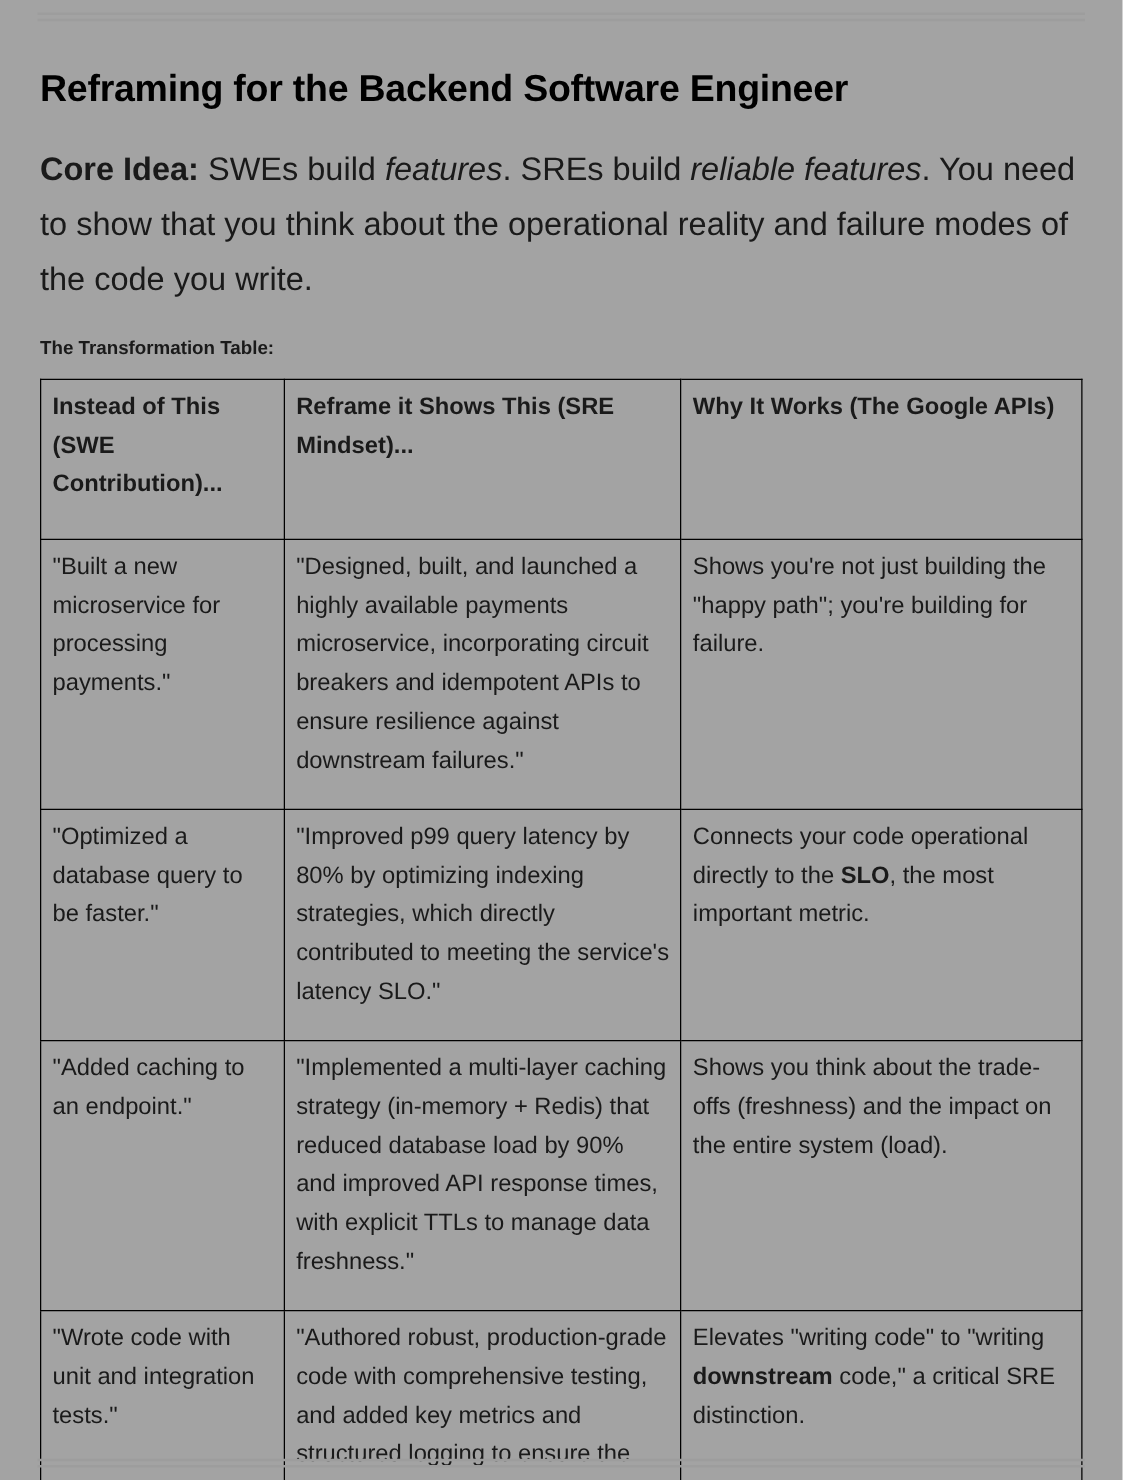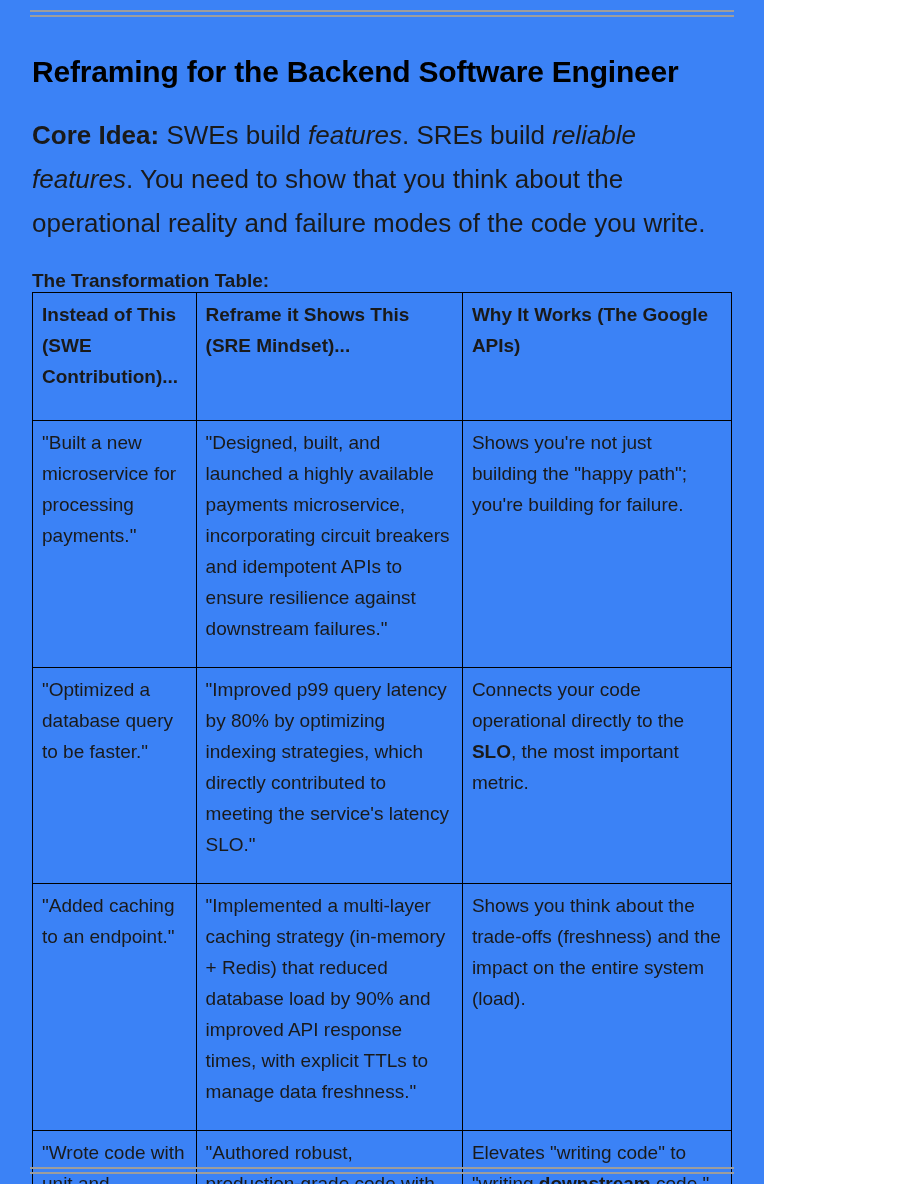--- a/index.html
+++ b/index.html
@@ -4,23 +4,23 @@
 <style>
   * { margin: 0; padding: 0; box-sizing: border-box; }
   html, body { background: #ffffff; }
   body {
     font-family: "Liberation Sans", sans-serif;
     color: #1a1a1a;
     -webkit-font-smoothing: antialiased;
   }
   .page {
     position: relative;
-    width: 764px;
+    width: 898px;
     height: 1184px;
-    background: #3b82f6;
+    background: #a3a3a3;
     overflow: hidden;
   }
   .content {
     padding: 0 32px;
   }
   .hr-double {
     height: 7px;
     border-top: 2px solid #9d9d9d;
     border-bottom: 2px solid #9d9d9d;
   }
@@ -40,22 +40,23 @@
     letter-spacing: -0.2px;
     margin-top: 38px;
     margin-bottom: 24px;
   }
   p.core-idea {
     font-size: 26px;
     line-height: 1.7;
     margin-bottom: 24px;
   }
   p.table-label {
-    font-size: 19px;
+    font-size: 15px;
     font-weight: 700;
+    margin-bottom: 16px;
   }
   table.transform-table {
     border-collapse: collapse;
     width: 100%;
     table-layout: fixed;
   }
   table.transform-table col.c1 { width: 23.4%; }
   table.transform-table col.c2 { width: 38.1%; }
   table.transform-table col.c3 { width: 38.5%; }
   table.transform-table th,

